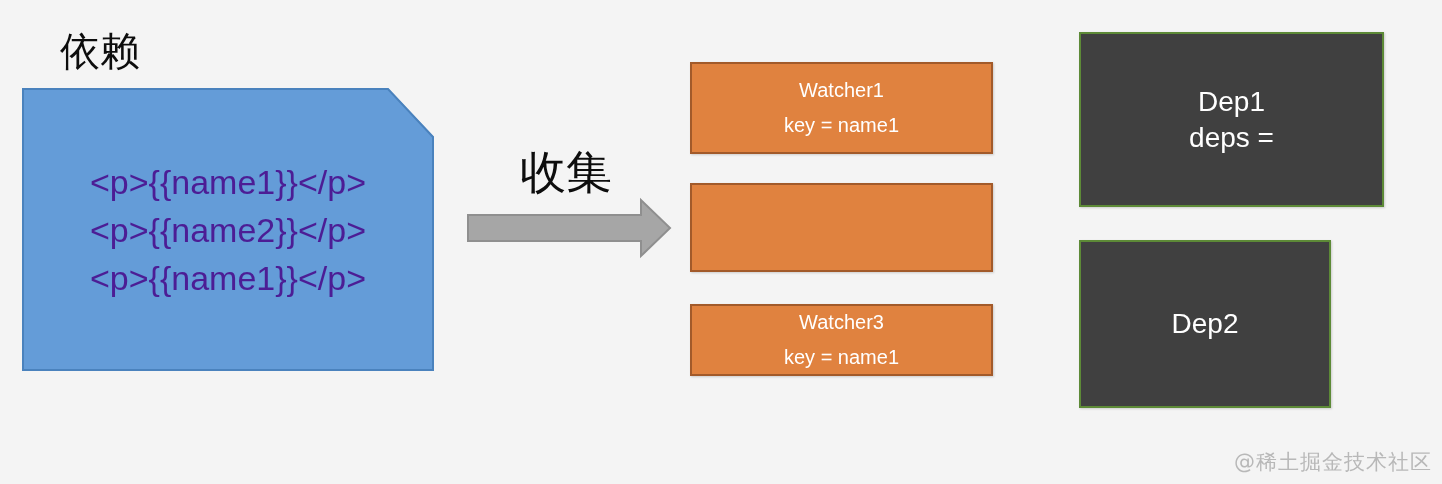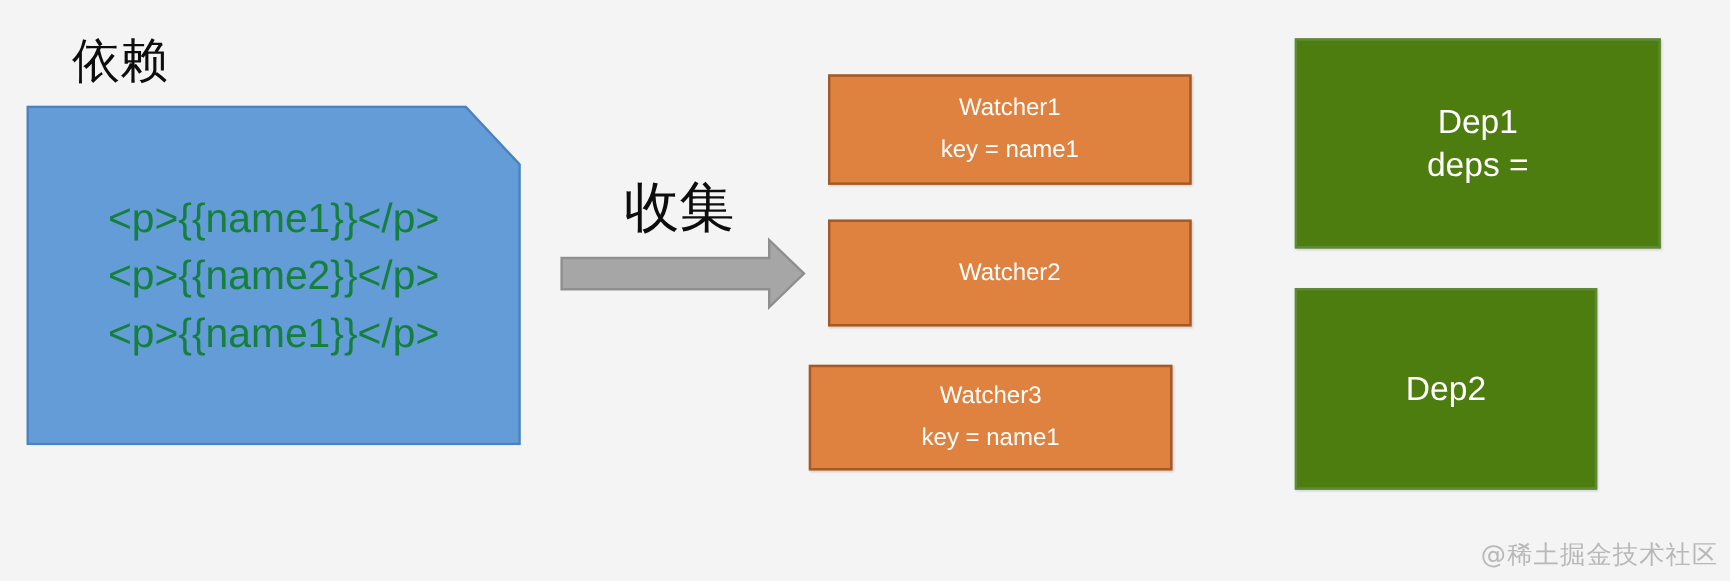--- a/index.html
+++ b/index.html
@@ -57,21 +57,21 @@
   .blue-text {
     position: absolute;
     left: 22px;
     top: 88px;
     width: 412px;
     height: 283px;
     display: flex;
     flex-direction: column;
     align-items: center;
     justify-content: center;
-    color: #15803d;
+    color: #4c1d95;
     font-size: 34px;
     line-height: 48px;
     white-space: nowrap;
     font-family: "Liberation Sans", "DejaVu Sans", sans-serif;
   }
   .blue-text .code-line { display: block; }
 
   
   .arrow-wrap {
     position: absolute;
@@ -107,25 +107,25 @@
 
   .watcher-box {
     background: #e0823f;
     border: 2px solid #a25a2a;
     font-size: 20px;
     line-height: 35px;
     box-shadow: 1px 1px 2px rgba(0,0,0,0.16);
   }
   .w1 { left: 690px; top: 62px;  width: 303px; height: 92px; }
   .w2 { left: 690px; top: 183px; width: 303px; height: 89px; }
-  .w3 { left: 674px; top: 304px; width: 303px; height: 88px; }
+  .w3 { left: 690px; top: 304px; width: 303px; height: 72px; }
 
   
   .dep-box {
-    background: #4d7c0f;
+    background: #404040;
     border: 2px solid #5d8a37;
     font-size: 28px;
     line-height: 36px;
     box-shadow: 1px 1px 2px rgba(0,0,0,0.16);
   }
   .d1 { left: 1079px; top: 32px;  width: 305px; height: 175px; }
   .d2 { left: 1079px; top: 240px; width: 252px; height: 168px; gap: 24px; }
 
   
   .watermark {
@@ -163,21 +163,20 @@
     <svg width="208" height="64" viewBox="0 0 208 64">
       <polygon points="3,19 176,19 176,4 205,32 176,60 176,45 3,45" fill="#a6a6a6" stroke="#8f8f8f" stroke-width="2" stroke-linejoin="miter"></polygon>
     </svg>
   </div>
 
   <div class="box watcher-box w1">
     <span class="line">Watcher1</span>
     <span class="line">key = name1</span>
   </div>
   <div class="box watcher-box w2">
-    <span class="line">Watcher2</span>
   </div>
   <div class="box watcher-box w3">
     <span class="line">Watcher3</span>
     <span class="line">key = name1</span>
   </div>
 
   <div class="box dep-box d1">
     <span class="line">Dep1</span>
     <span class="line">deps =</span>
   </div>

